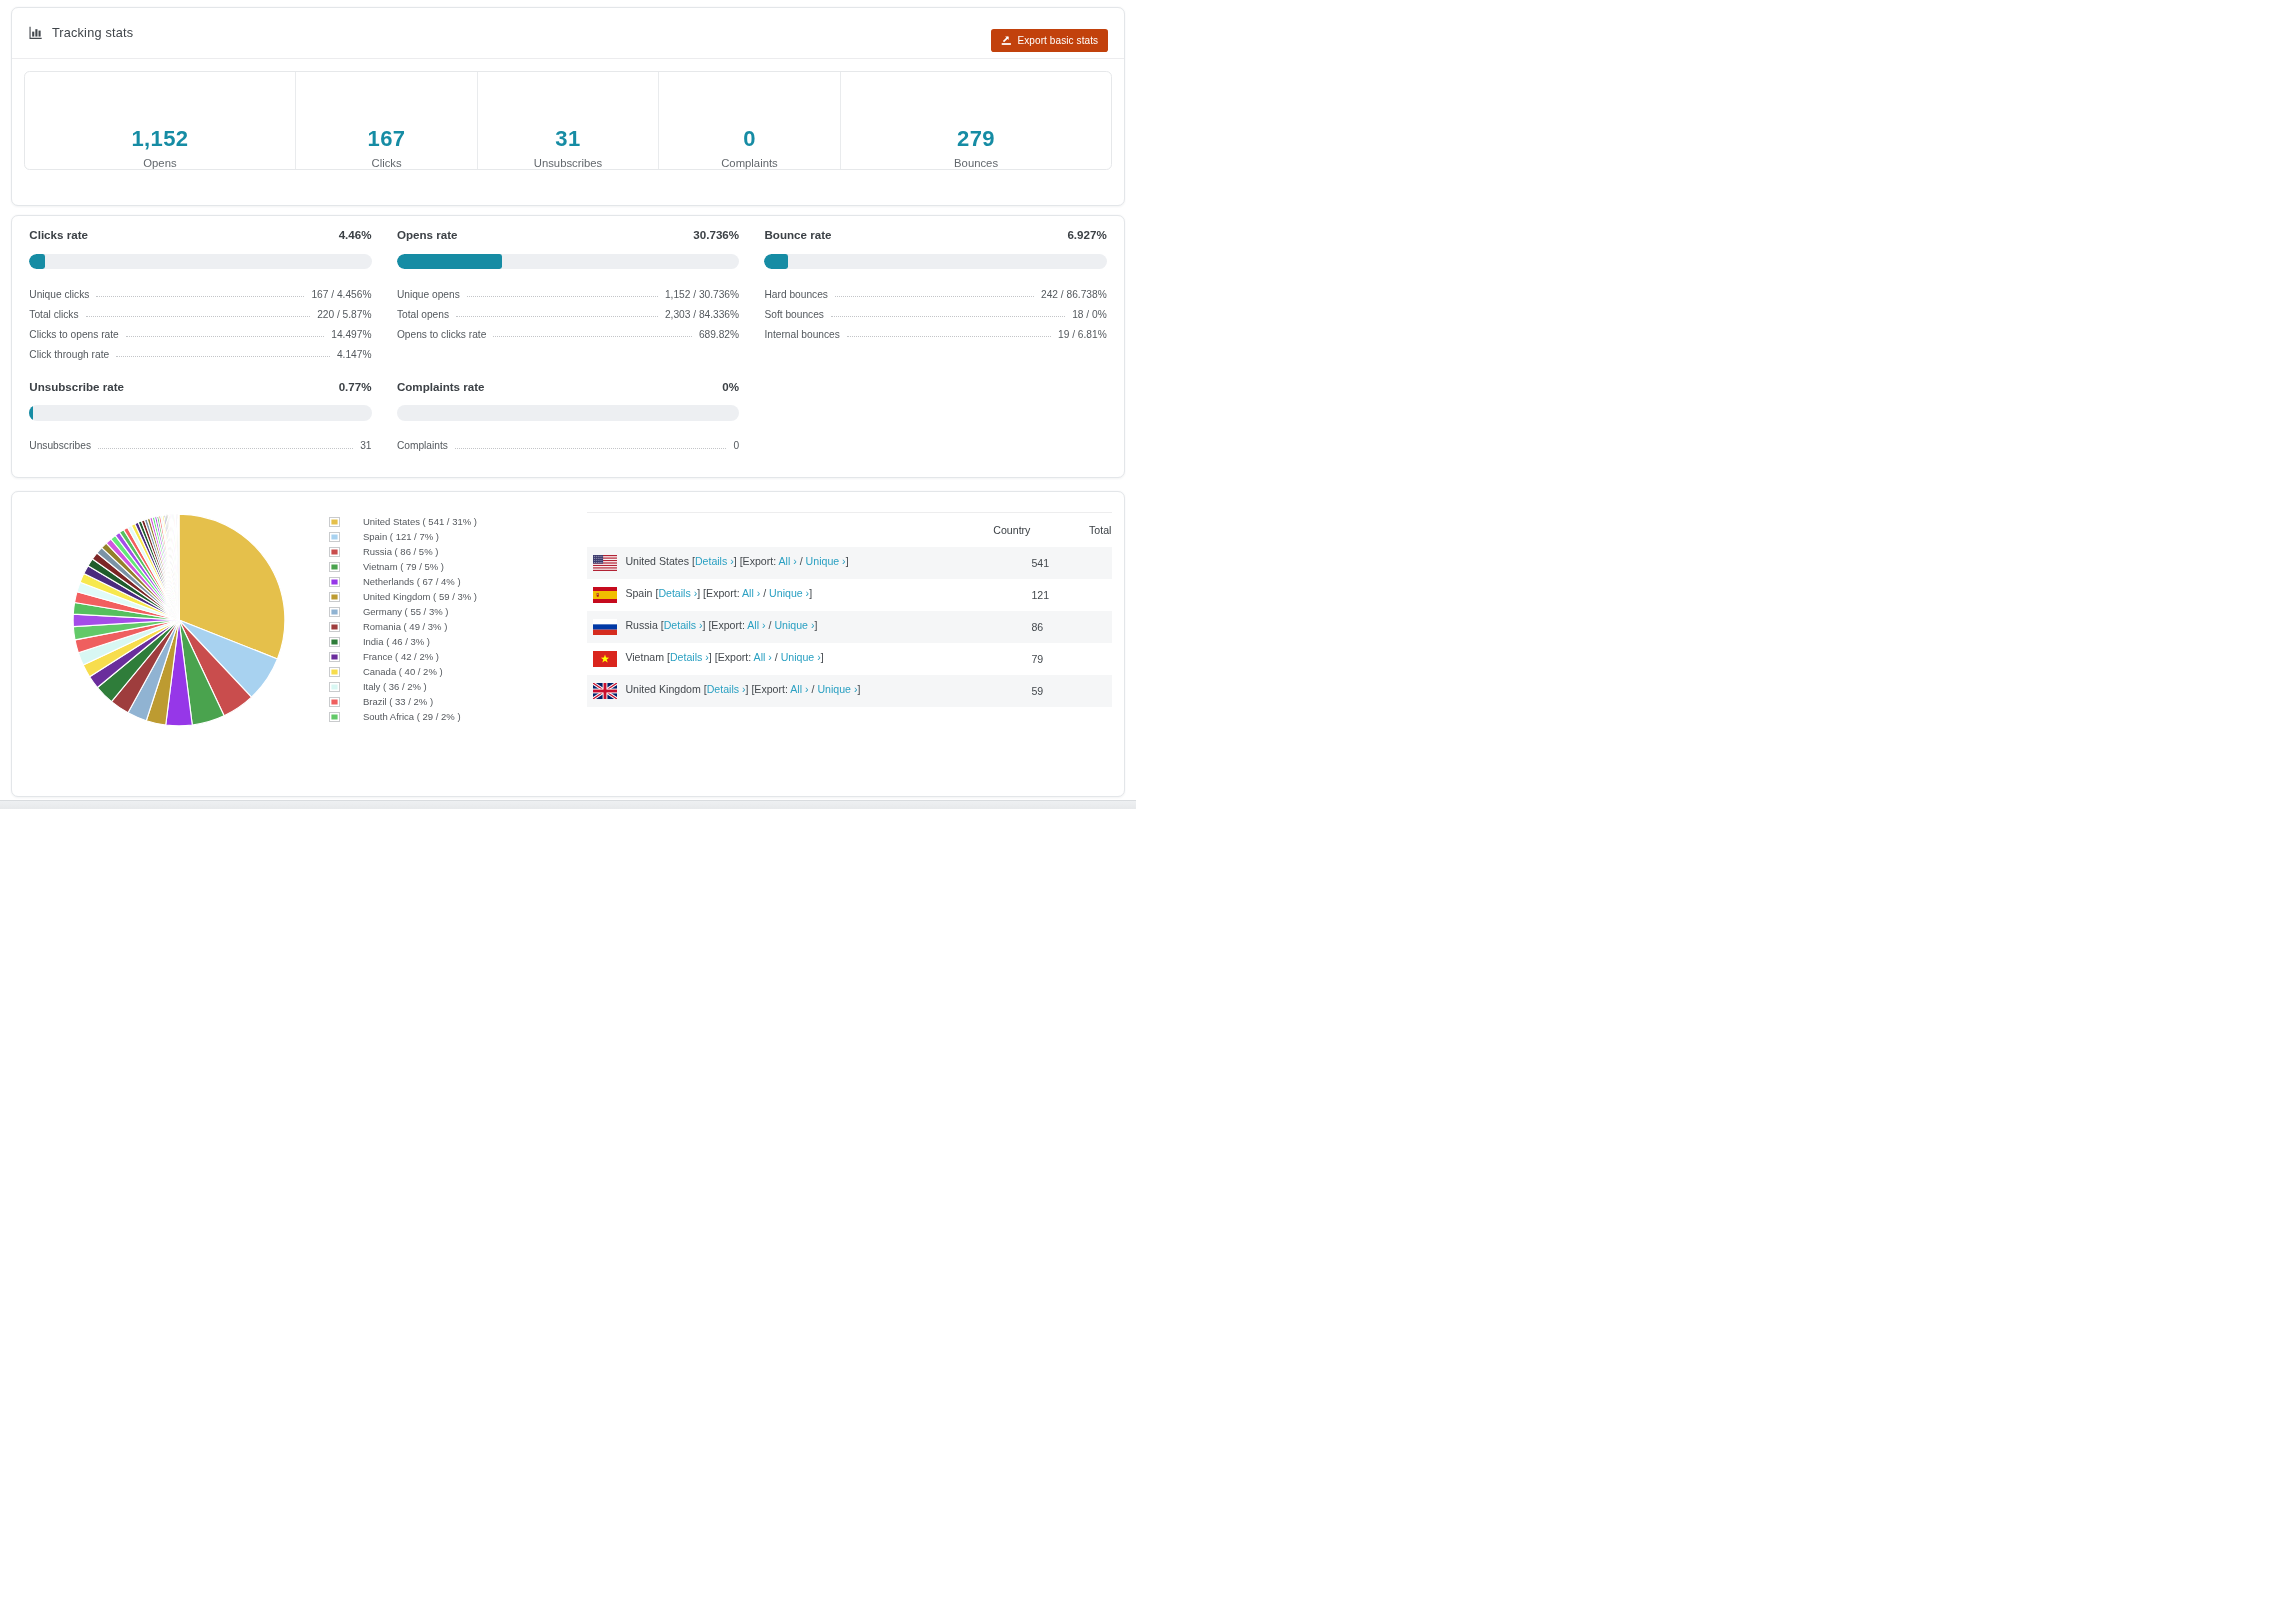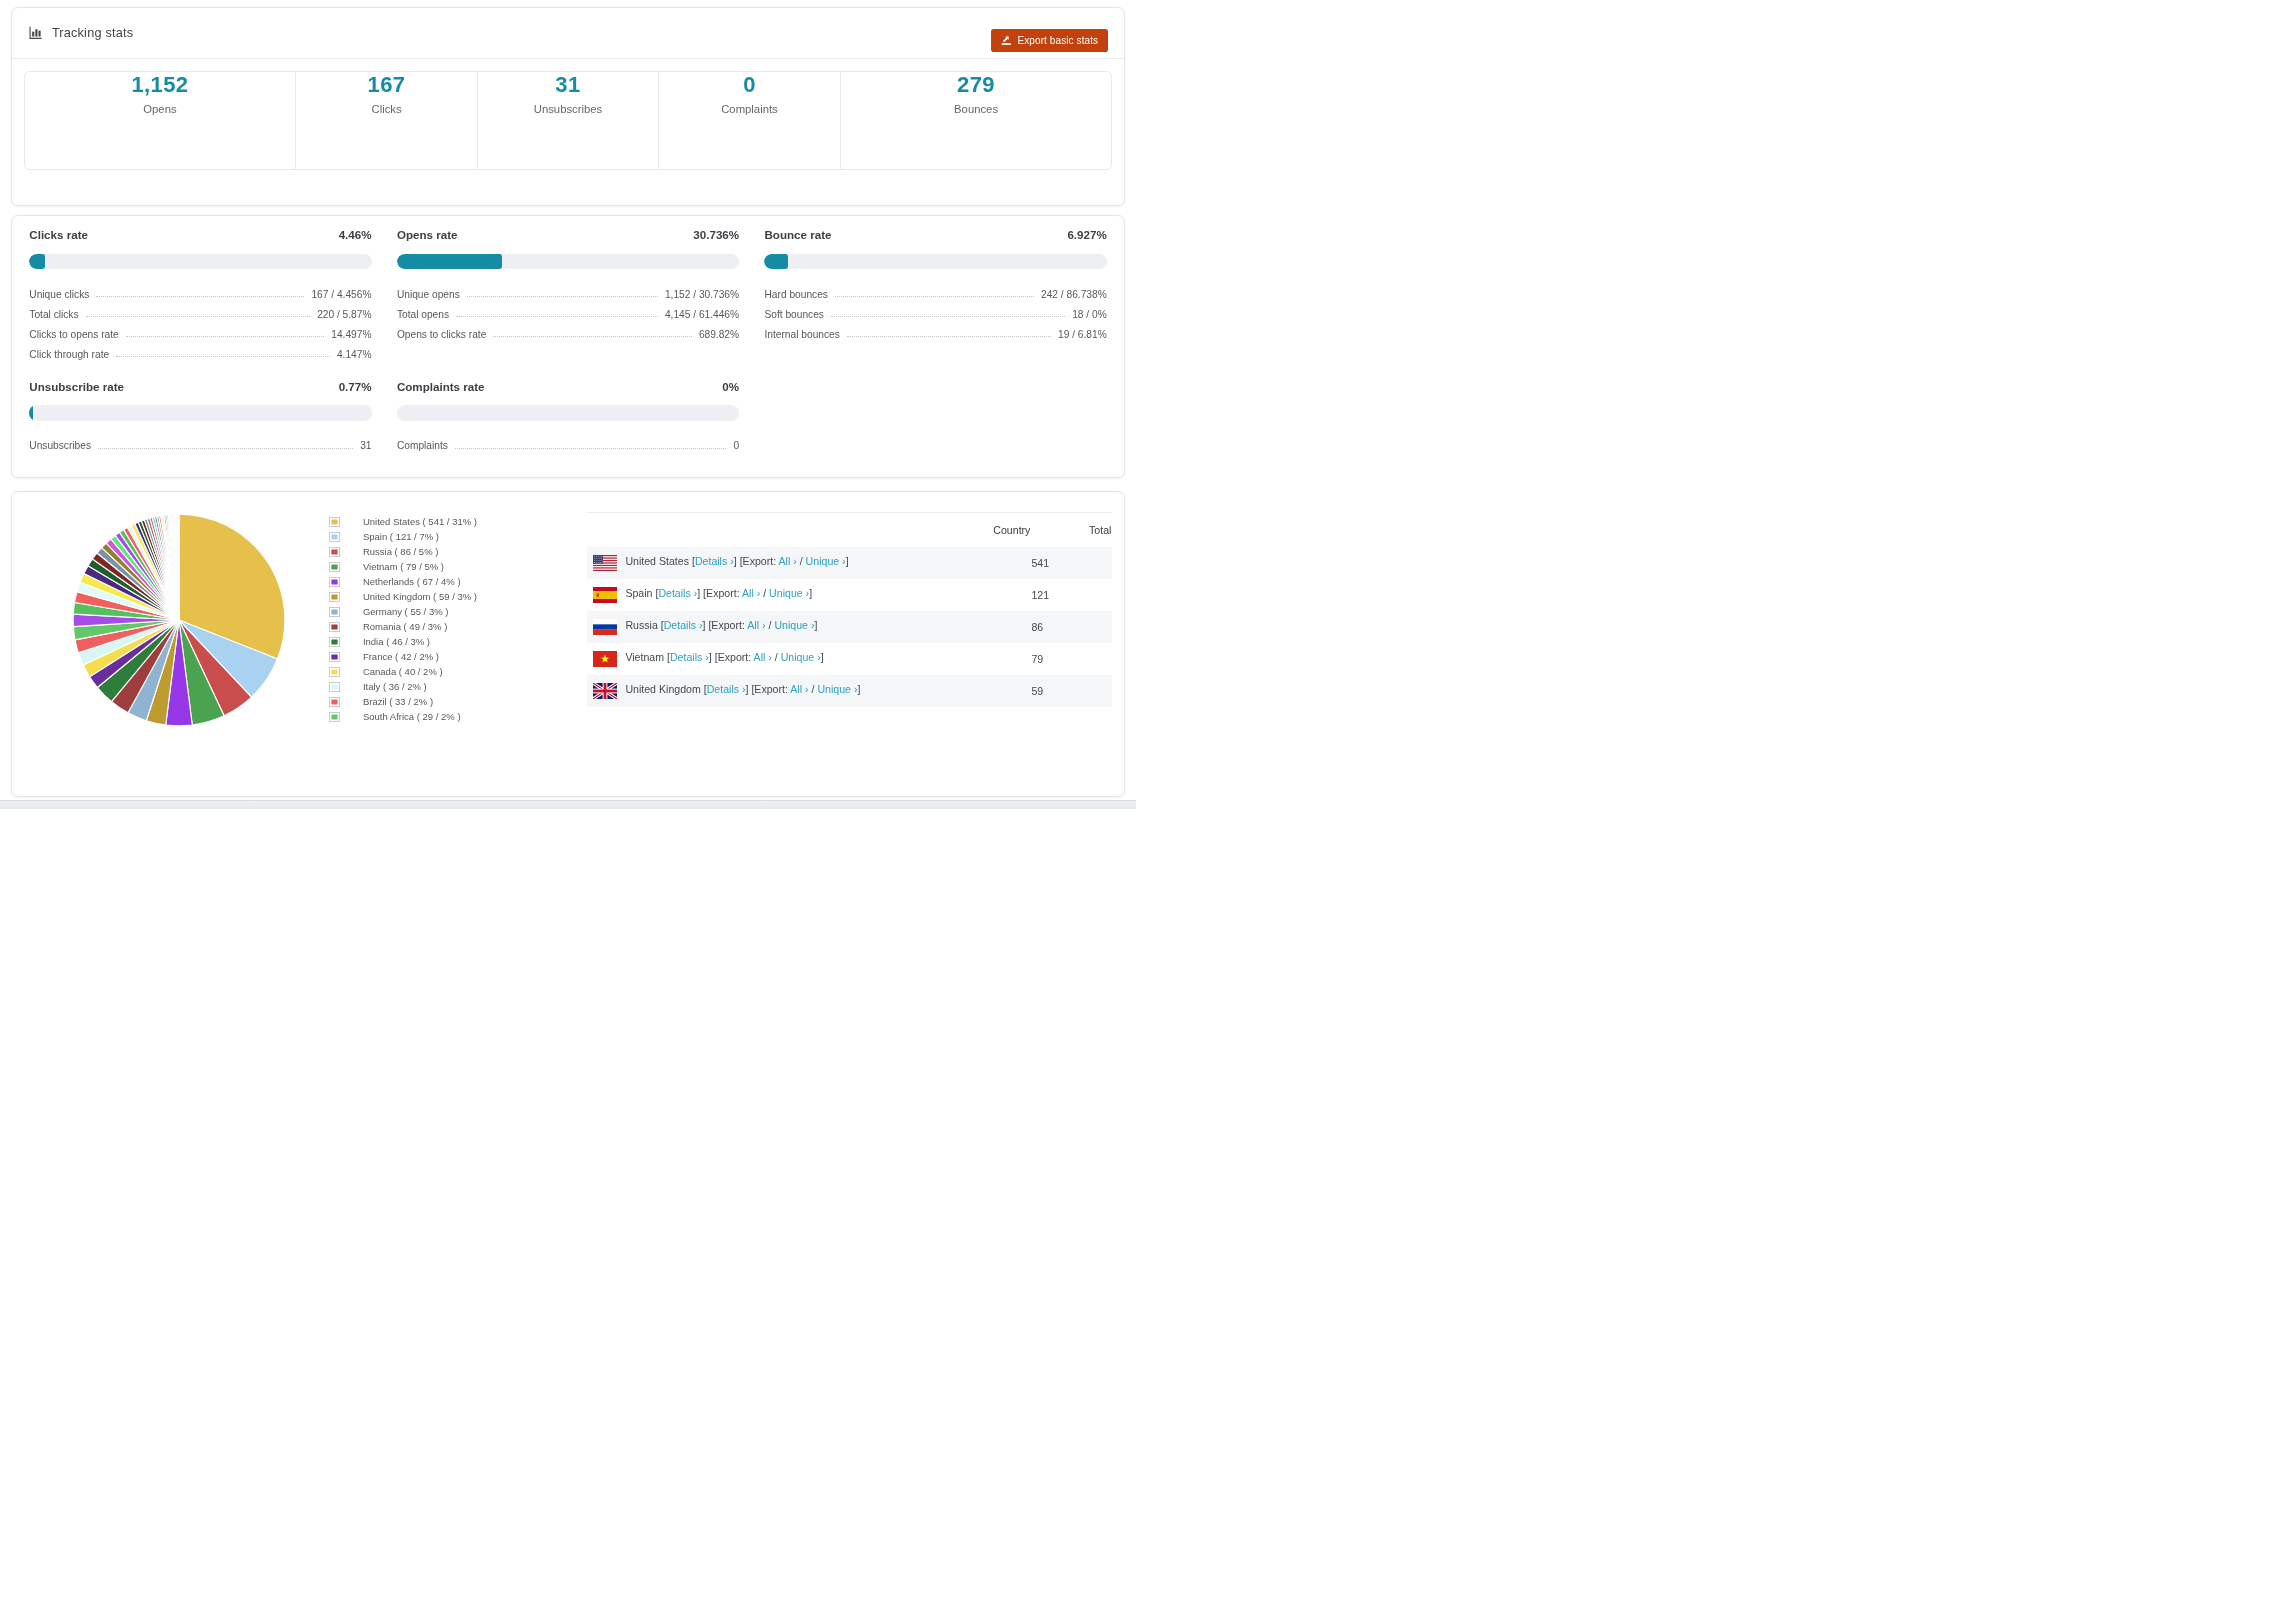--- a/index.html
+++ b/index.html
@@ -19,21 +19,21 @@
   .card-header{display:flex;align-items:center;gap:9.2px;padding:0 17px;height:50px;border-bottom:0.7px solid #ececee}
   .card-header .hicon{display:flex;align-items:center;color:#43484d}
   .card-title{font-size:12.7px;font-weight:400;color:#3f4449;letter-spacing:0.2px}
   .export-btn{
     position:absolute;right:15.5px;top:20.5px;height:23px;
     background:#c2410c;color:#fff;border:none;border-radius:2.8px;
     font-size:10px;font-family:inherit;display:flex;align-items:center;gap:5.6px;
     padding:0 10px;cursor:pointer;letter-spacing:0.1px;
   }
   .stats-row{margin:12px 11.3px;border:0.7px solid #e6e8ea;border-radius:5.6px;display:flex;height:97px;overflow:hidden}
-  .stat-cell{flex:1;display:flex;flex-direction:column;align-items:center;justify-content:flex-start;border-right:0.7px solid #e9ebed}
+  .stat-cell{flex:1;display:flex;flex-direction:column;align-items:center;justify-content:flex-end;border-right:0.7px solid #e9ebed}
   .stat-cell:last-child{border-right:none}
   .stat-cell:first-child,.stat-cell:last-child{flex:1.5}
   .stat-value{font-size:22px;font-weight:700;color:#168ca4;letter-spacing:0.4px}
   .stat-label{font-size:11.3px;color:#63686d;margin-top:5px}
   
   .card-rates{height:263px;box-sizing:border-box;padding:12px 17px 0}
   .rates-grid{display:grid;grid-template-columns:1fr 1fr 1fr;column-gap:25.4px;row-gap:20px}
   .rate-head{display:flex;justify-content:space-between;align-items:baseline;height:17px}
   .rate-title,.rate-value{font-size:11.6px;font-weight:700;color:#3c4146}
   .bar{margin-top:8.5px;height:15.5px;border-radius:8.5px;background:#edeff2;overflow:hidden}
@@ -161,21 +161,21 @@
      </div>
      <div class="rate-rows">
             <div class="stat-row">
        <span>Unique opens</span>
               <span class="leader"></span>
               <span>1,152 / 30.736%</span>
      </div>
             <div class="stat-row">
        <span>Total opens</span>
               <span class="leader"></span>
-              <span>4,145 / 61.446%</span>
+              <span>2,303 / 84.336%</span>
      </div>
             <div class="stat-row">
        <span>Opens to clicks rate</span>
               <span class="leader"></span>
               <span>689.82%</span>
      </div>
           </div>
         </div>
         <div>
           <div class="rate-head">

